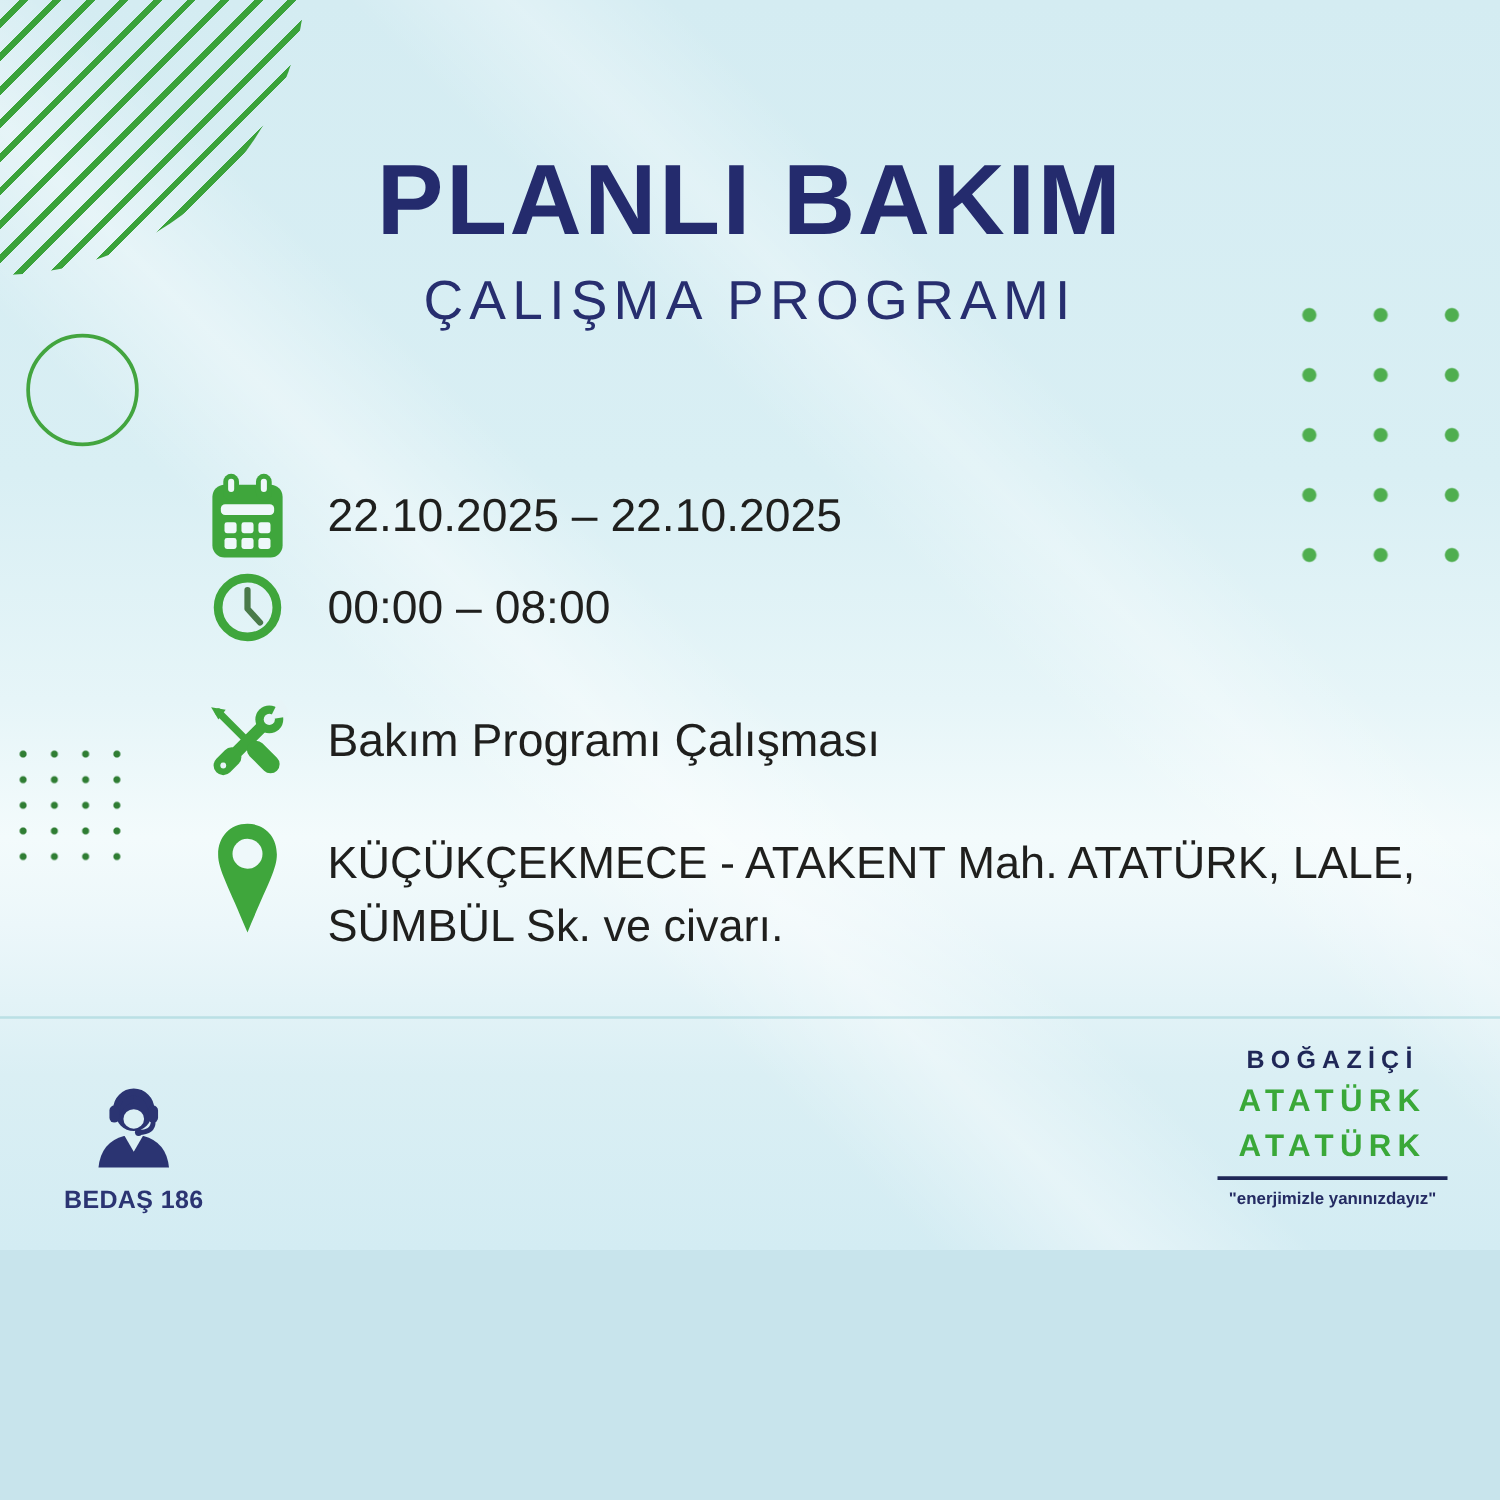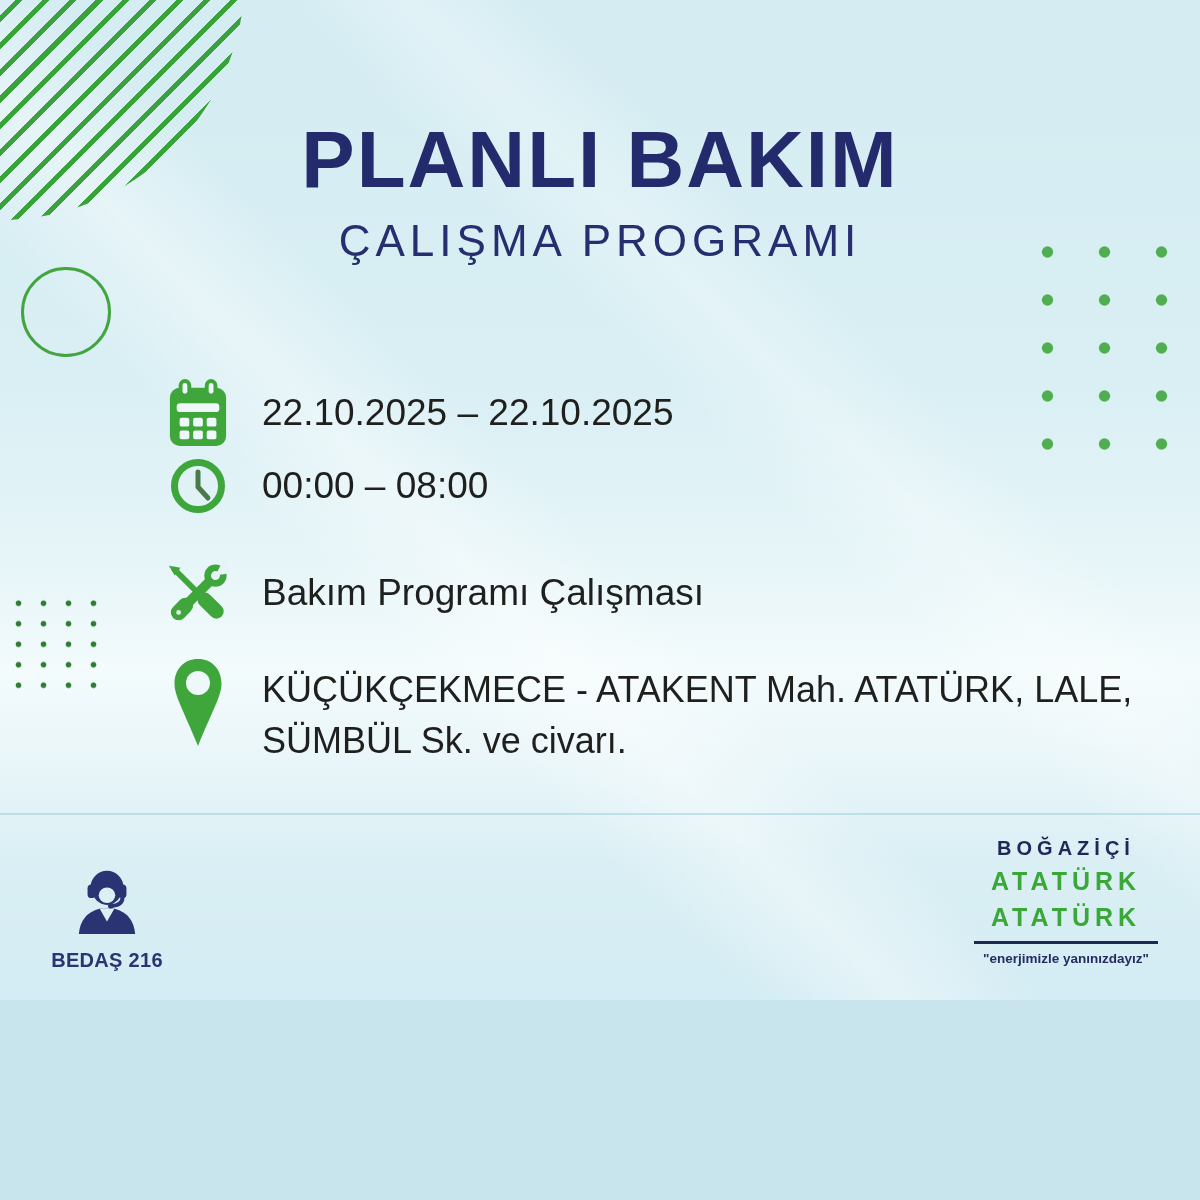--- a/index.html
+++ b/index.html
@@ -144,21 +144,21 @@
           <path d="M40 14 a 13 13 0 0 0 -13 12" fill="none" stroke="#2b3472" stroke-width="6"></path>
           <path d="M26 22 a14 14 0 0 1 28 0" fill="none" stroke="#2b3472" stroke-width="6"></path>
           <rect x="20" y="19" width="8" height="14" rx="4" fill="#2b3472"></rect>
           <rect x="52" y="19" width="8" height="14" rx="4" fill="#2b3472"></rect>
           <path d="M56 32 q0 9 -12 9" fill="none" stroke="#2b3472" stroke-width="4" stroke-linecap="round"></path>
           <circle cx="44" cy="41" r="3" fill="#2b3472"></circle>
           <path d="M11 70 q2 -21 21 -26 l16 0 q19 5 21 26 z" fill="#2b3472"></path>
           <path d="M32.5 44 l7.5 13 7.5 -13 z" fill="#dcf0f4"></path>
         </svg>
       </span>
-      <span class="contact-label">BEDAŞ 216</span>
+      <span class="contact-label">BEDAŞ 186</span>
     </div>
 
 
 
   </div>
 
   <div class="brand">
     <div class="brand-l1">BOĞAZİÇİ</div>
     <div class="brand-l2">ATATÜRK</div>
     <div class="brand-l3">ATATÜRK</div>

